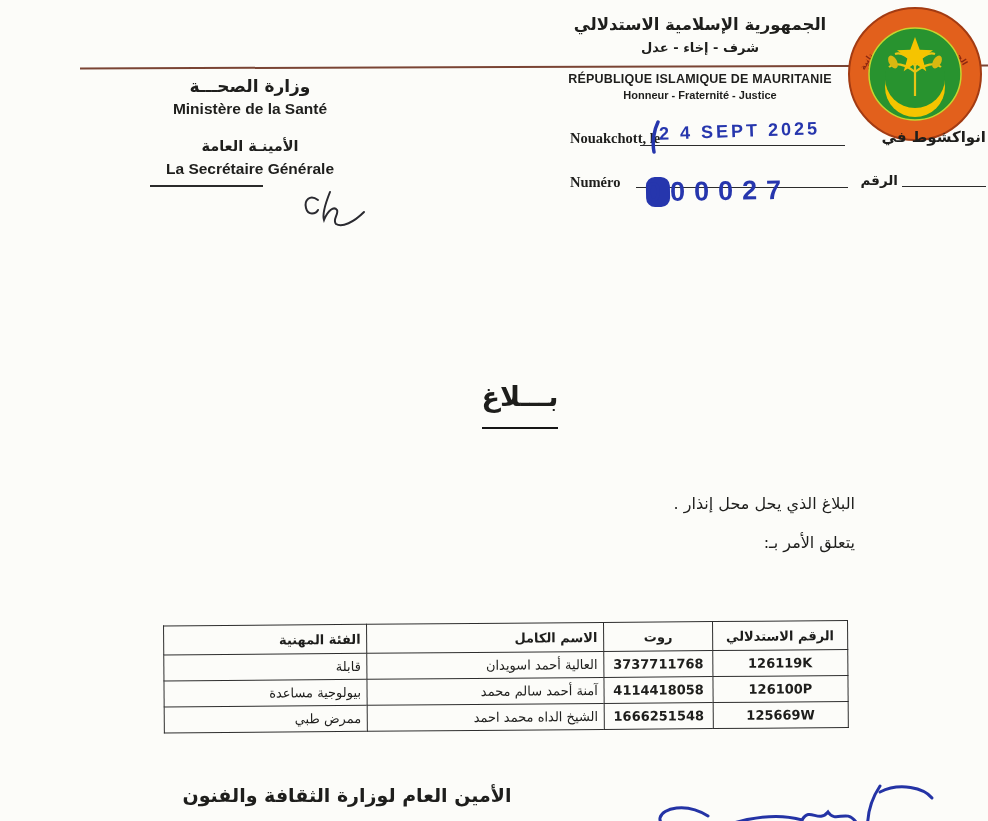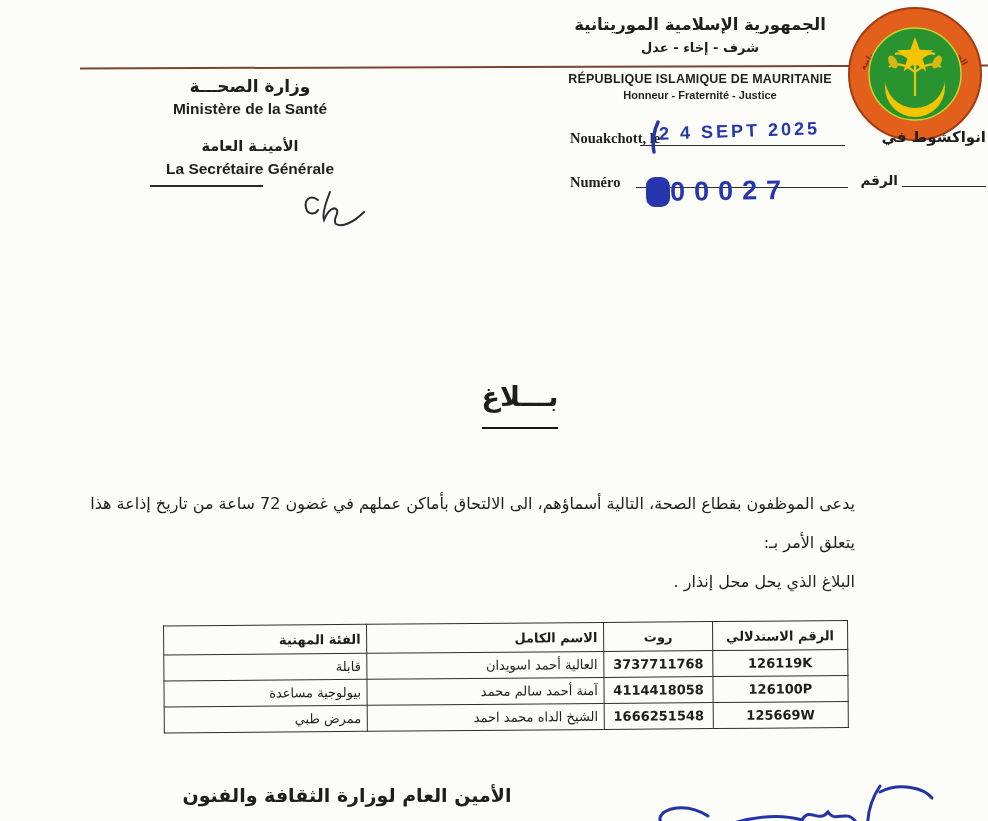--- a/index.html
+++ b/index.html
@@ -78,21 +78,21 @@
   .sig-scribble{left:648px;top:782px;}
   .initials{left:300px;top:186px;}
 </style>
 </head>
 <body>
 
 <div class="page">
 
   <div class="abs head-rule"></div>
 
-  <div class="abs c b rtl nat-ar">الجمهورية الإسلامية الموريتانية</div>
+  <div class="abs c b rtl nat-ar">الجمهورية الإسلامية الاستدلالي</div>
   <div class="abs c b nat-fr">RÉPUBLIQUE ISLAMIQUE DE MAURITANIE</div>
   <div class="abs c b rtl nat-motto-ar">شرف - إخاء - عدل</div>
   <div class="abs c b nat-motto-fr">Honneur - Fraternité - Justice</div>
 
   <div class="abs seal">
     <svg viewBox="0 0 140 140" width="140" height="140">
       <circle cx="70" cy="70" r="66" fill="#e2601c"></circle>
       <circle cx="70" cy="70" r="66" fill="none" stroke="#a33b12" stroke-width="2"></circle>
       <defs>
         <path id="arcTop" d="M 16 78 A 55 55 0 0 1 124 78"></path>
@@ -152,23 +152,22 @@
   <div class="abs numero-line"></div>
   <div class="abs b rtl numero-ar">الرقم</div>
   <div class="abs numero-line2"></div>
   <div class="abs numero-stamp">000027</div>
 
   <div class="abs c b rtl doc-title">
     <span class="t">بـــلاغ</span>
   </div>
 
   <div class="abs rtl body-text">
-    <div>يدعى الموظفون بقطاع الصحة، التالية أسماؤهم، الى الالتحاق بأماكن عملهم في غضون 72 ساعة من تاريخ إذاعة هذا</div>
+    <div>البلاغ الذي يحل محل إنذار .</div>
     <div>يتعلق الأمر بـ:</div>
-    <div>البلاغ الذي يحل محل إنذار .</div>
   </div>
 
   <div class="abs roster">
     <table>
       <tbody>
           <tr>
         <th class="col-ref">الرقم الاستدلالي</th>
         <th class="col-nni">روت</th>
         <th class="col-name">الاسم الكامل</th>
         <th class="col-cat">الفئة المهنية</th>

